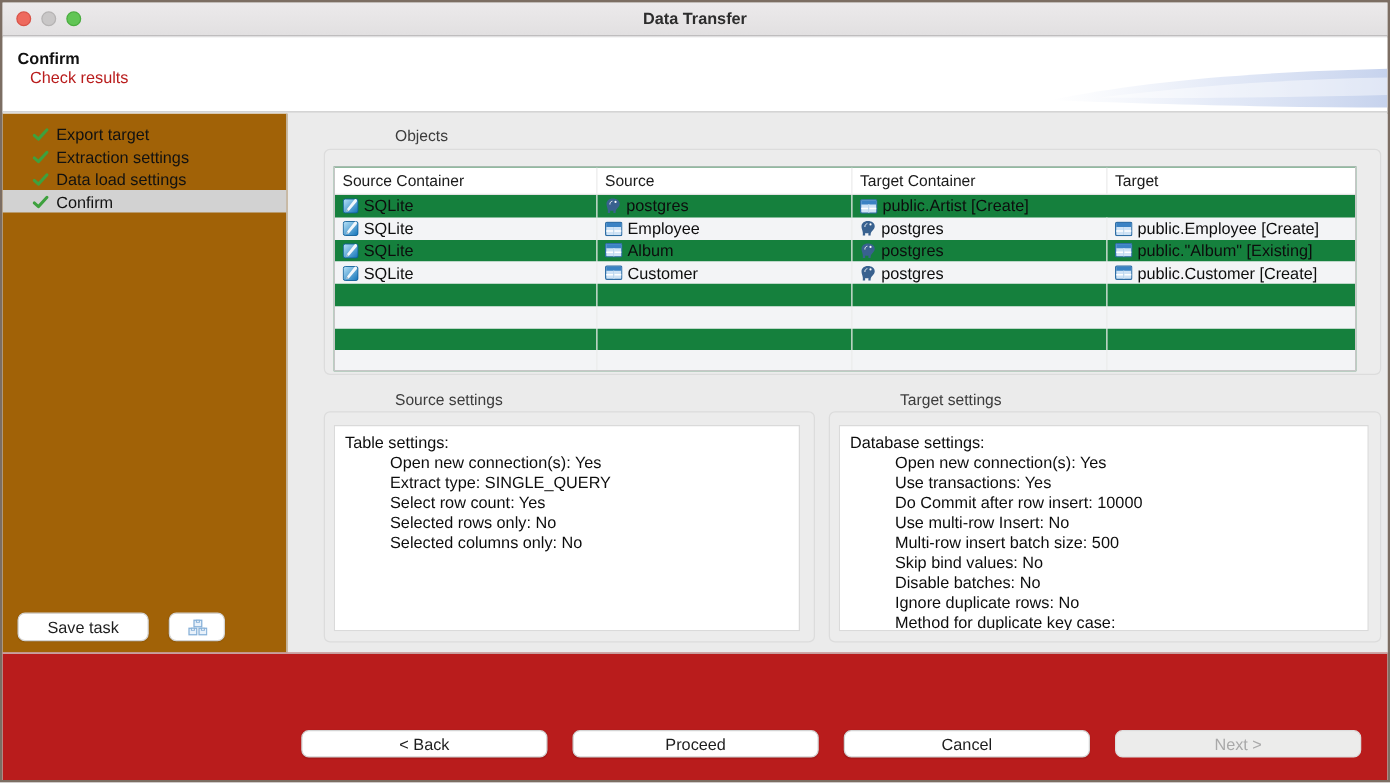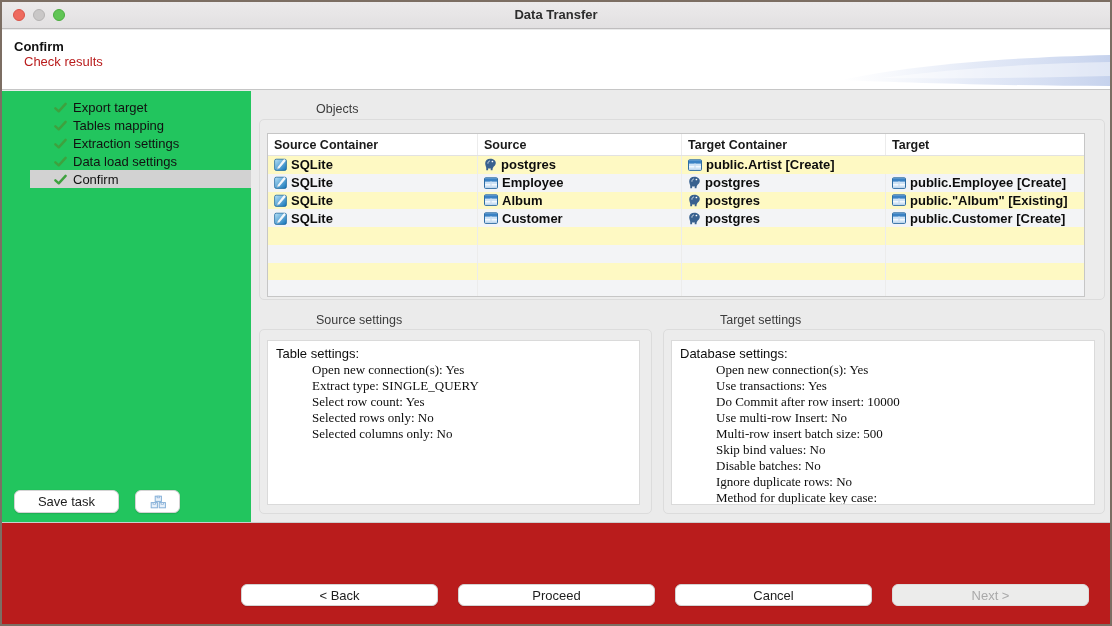--- a/index.html
+++ b/index.html
@@ -31,22 +31,22 @@
   .wiz-header {
     position:absolute; left:0; top:28px; width:100%; height:60px;
     background:#ffffff; border-bottom:1px solid #c6c6c6;
   }
   .wiz-title { position:absolute; left:12px; top:9px; font-size:13px; font-weight:bold; color:#111; }
   .wiz-subtitle { position:absolute; left:22px; top:24px; font-size:13px; color:#b91c1c; }
   .swoosh { position:absolute; right:0; top:0; }
 
   
   .sidebar {
-    position:absolute; left:0; top:89px; width:256px; height:431px;
-    background:#22c55e; border-right:1px solid #cdcdcd;padding-left:28px;
+    position:absolute; left:0; top:89px; width:228px; height:431px;
+    background:#a16207; border-right:1px solid #cdcdcd;
   }
   .steps { padding-top:7px; }
   .step {
     height:18px; display:flex; align-items:center; gap:6px;
     padding-left:24px; font-size:13px; color:#111; cursor:default;
   }
   .step.selected { background:#d2d2d2; }
   .step .check { display:inline-flex; width:13px; height:13px; }
 
   .btn {
@@ -61,39 +61,39 @@
   
   .main { position:absolute; left:249px; top:89px; width:861px; height:431px; background:#ebebeb; }
   .section-label { position:absolute; font-size:12.5px; color:#3c3c3c;margin-left:46px; }
   .groupbox {
     position:absolute; border:1px solid #dcdcdc; border-radius:5px; background:#ececec;
   }
 
   
   .objects-table {
     position:absolute; left:7px; top:13px; width:818px; height:164px;
-    background:#fef9c3; border:1px solid #c6c6c6; overflow:hidden;font-weight:bold;
+    background:#15803d; border:1px solid #c6c6c6; overflow:hidden;
   }
   .t-header { display:flex; height:22px; background:#ffffff; border-bottom:1px solid #e2e2e2; }
   .t-header .cell { font-size:12.5px; color:#1a1a1a; display:flex; align-items:center; }
   .cell { padding-left:6px; border-right:1px solid #ececec; overflow:hidden; white-space:nowrap; }
   .cell:last-child { border-right:none; }
   .c0 { width:210px; } .c1 { width:204px; } .c2 { width:204px; } .c3 { flex:1; }
   .t-row { display:flex; height:17.75px; align-items:flex-end; font-size:13px; color:#0d0d0d; }
   .t-rows > .t-row:nth-child(even) { background:#f3f4f6; }
   .t-row .cell { display:flex; align-items:center; gap:4px; height:100%; }
   .t-row .ic { display:inline-flex; flex:none; }
 
   
   .settings-panel {
     position:absolute; left:7px; top:10px; background:#ffffff;
     border:1px solid #dadada; overflow:hidden;
     font-size:13px; color:#0d0d0d; line-height:16px; padding:5px 8px;
   }
-  .settings-line + .settings-line { padding-left:36px;font-family:Liberation Serif, serif; }
+  .settings-line + .settings-line { padding-left:36px; }
 
   
   .footer {
     position:absolute; left:0; top:520px; width:100%; height:104px;
     background:#b91c1c; border-top:1px solid #cccccc;
   }
   .footer-buttons { position:absolute; top:61px; right:21px; display:flex; gap:20px; }
   .footer-buttons .btn { width:197px; height:22px; }
   .btn.disabled { background:#ececeb; color:#a9a9a9; border-color:#dddddd; box-shadow:none; }
 </style>
@@ -169,28 +169,20 @@
 
   <div class="sidebar">
     <div class="steps">
       <div class="step">
         <span class="check">
             <svg width="13" height="13" viewBox="0 0 14 13">
               <use href="#icon-check"></use>
             </svg>
           </span>
         <span>Export target</span>
-      </div>
-      <div class="step">
-        <span class="check">
-            <svg width="13" height="13" viewBox="0 0 14 13">
-              <use href="#icon-check"></use>
-            </svg>
-          </span>
-        <span>Tables mapping</span>
       </div>
       <div class="step">
         <span class="check">
             <svg width="13" height="13" viewBox="0 0 14 13">
               <use href="#icon-check"></use>
             </svg>
           </span>
         <span>Extraction settings</span>
       </div>
       <div class="step">

